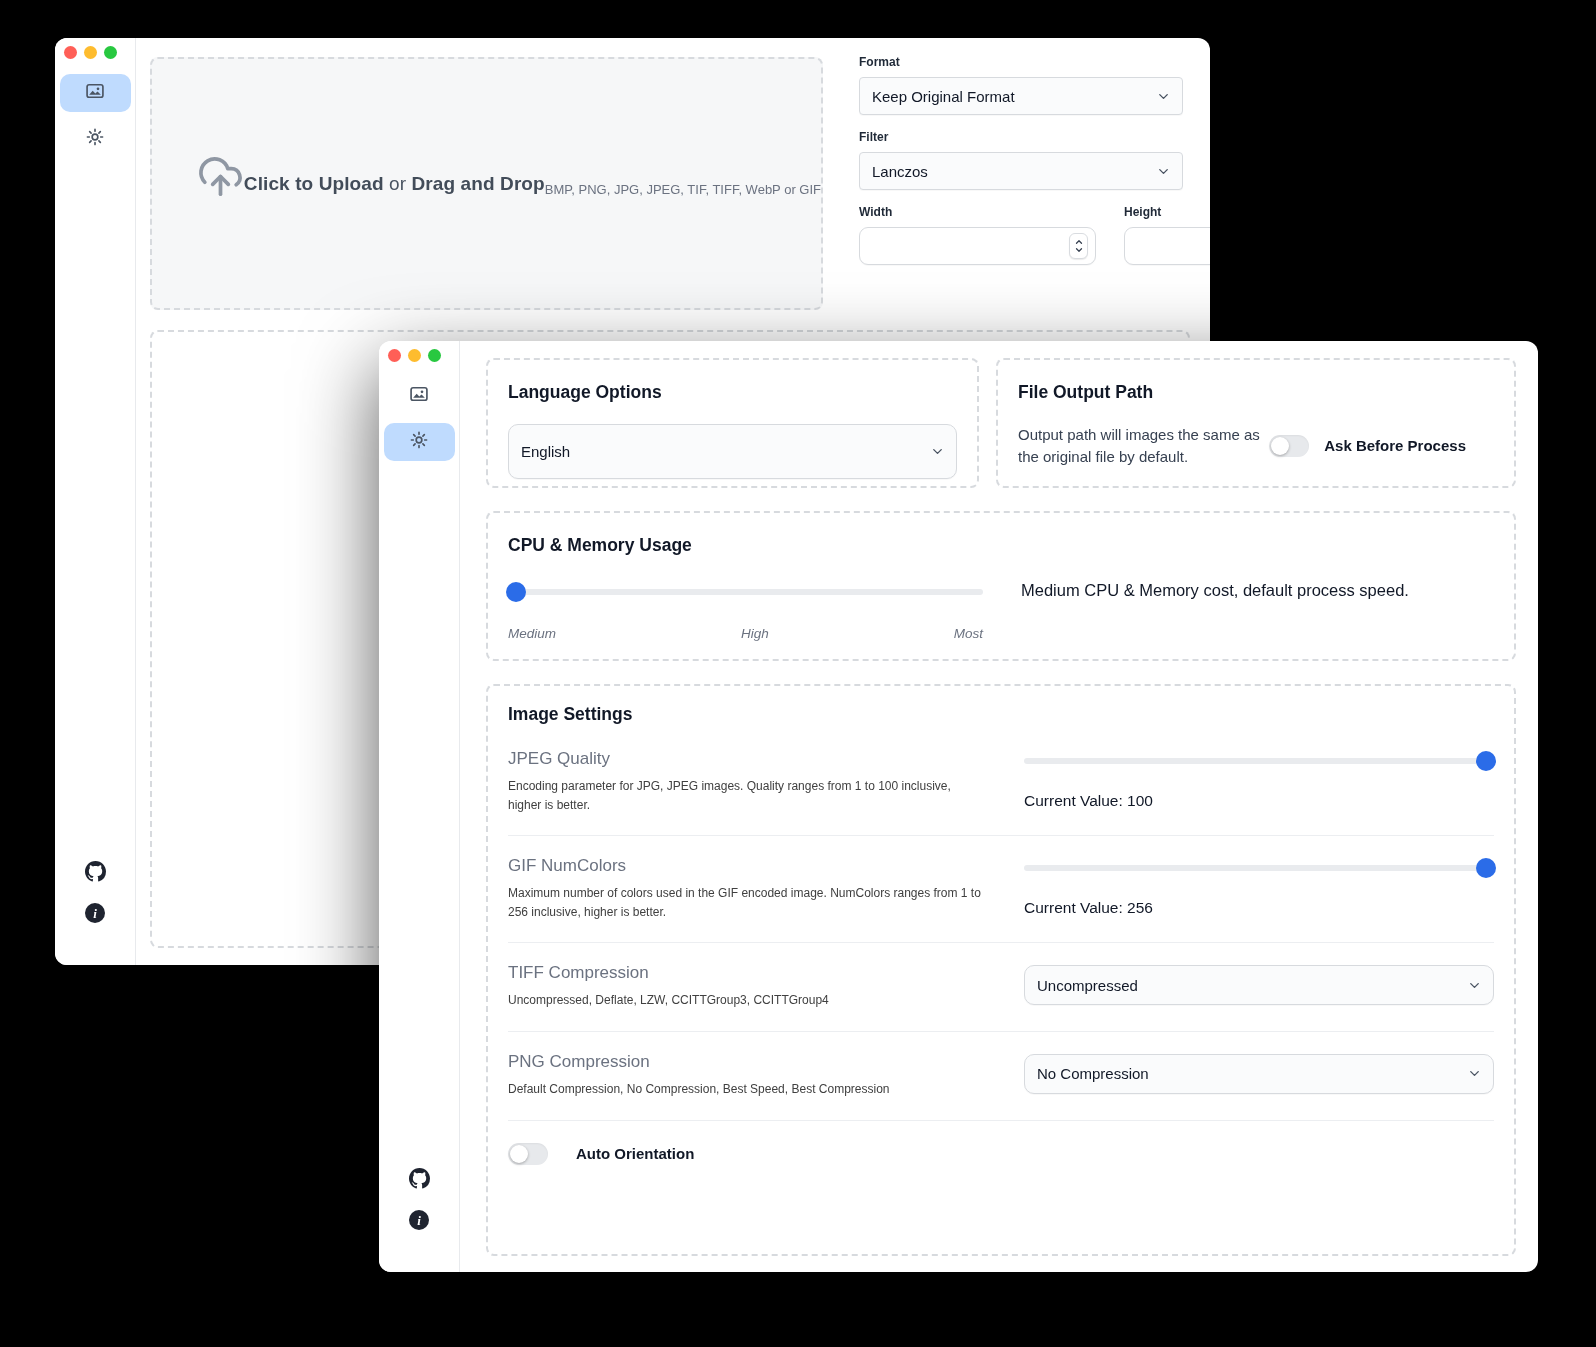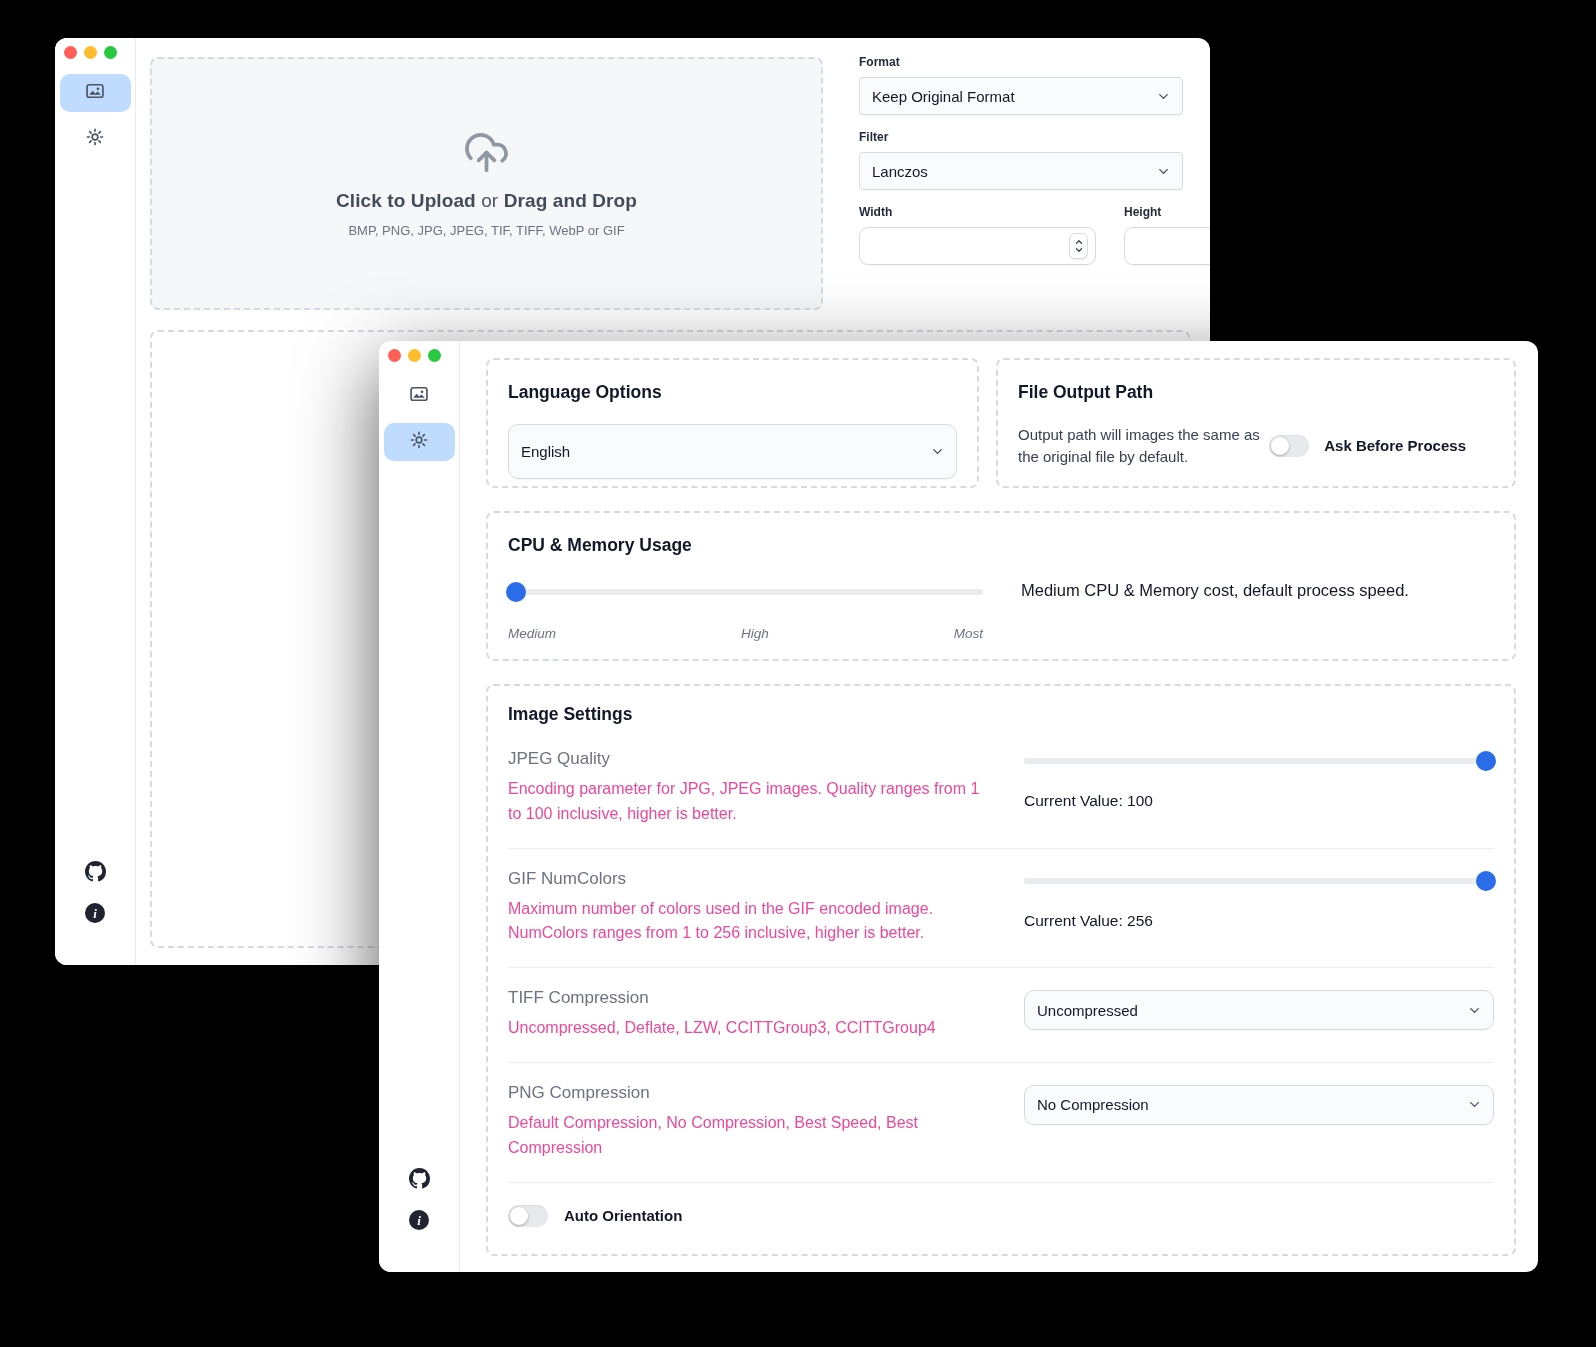--- a/index.html
+++ b/index.html
@@ -43,21 +43,21 @@
     display:flex; align-items:center; justify-content:center;
   }
   .info-badge i { color:#fff; font-family:"Liberation Serif",serif; font-weight:700; font-style:italic; font-size:13px; line-height:1; }
 
   .main { flex:1; position:relative; }
 
   
   .upload-box {
     position:absolute; left:14px; top:19px; width:673px; height:253px;
     border:2px dashed #d7dade; border-radius:8px; background:#f6f7f8;
-    display:flex; flex-direction:column; align-items:center; justify-content:center;
+    display:flex; align-items:center; justify-content:flex-end;
     cursor:pointer;
   }
   .upload-box .cloud { color:#8f97a3; margin-bottom:10px; }
   .upload-title { font-size:19px; color:#4b5563; letter-spacing:.1px; }
   .upload-title .b { font-weight:700; color:#424c59; }
   .upload-sub { margin-top:11px; font-size:13px; color:#6b7280; }
 
   .opts { position:absolute; left:723px; top:17px; width:324px; }
   .opt-label { font-size:12px; font-weight:700; color:#1f2937; margin-bottom:8px; }
   .select {
@@ -120,25 +120,25 @@
   .track { height:6px; width:100%; background:#e9ebee; border-radius:3px; }
   .thumb { position:absolute; width:20px; height:20px; border-radius:50%; background:#2b6ce8; top:0; }
   .thumb.at-start { left:-2px; } .thumb.at-end { right:-2px; }
   .cpu-labels { display:flex; justify-content:space-between; margin-top:24px; font-size:13.5px; color:#6b7280;font-style:italic; }
   .cpu-status { flex:1; padding-left:38px; font-size:16.5px; color:#111827; margin-top:-1px; }
 
   .is-rows { margin-top:4px; }
   .is-row { display:grid; grid-template-columns:1fr 470px; column-gap:40px; padding:20px 0 21px; }
   .is-row + .is-row { border-top:1px solid #eceef1; }
   .row-title { font-size:17px; color:#6b7280; }
-  .row-desc { margin-top:8px; font-size:16px; color:#ec4899; line-height:1.55; max-width:480px; }
+  .row-desc { margin-top:8px; font-size:12px; color:#404040; line-height:1.55; max-width:480px; }
   .right-slider { padding-top:2px; }
   .current-value { margin-top:21px; font-size:15.5px; color:#111827; }
   .is-row .select { height:40px; border-radius:10px; margin-top:2px; }
-  .tog-row { display:flex; align-items:center; gap:16px; padding-top:2px; }
+  .tog-row { display:flex; align-items:center; gap:28px; padding-top:2px; }
 </style>
 </head>
 <body>
 
 <section class="window win1">
   <div class="lights">
     <span class="light red"></span>
     <span class="light yellow"></span>
     <span class="light green"></span>
   </div>

